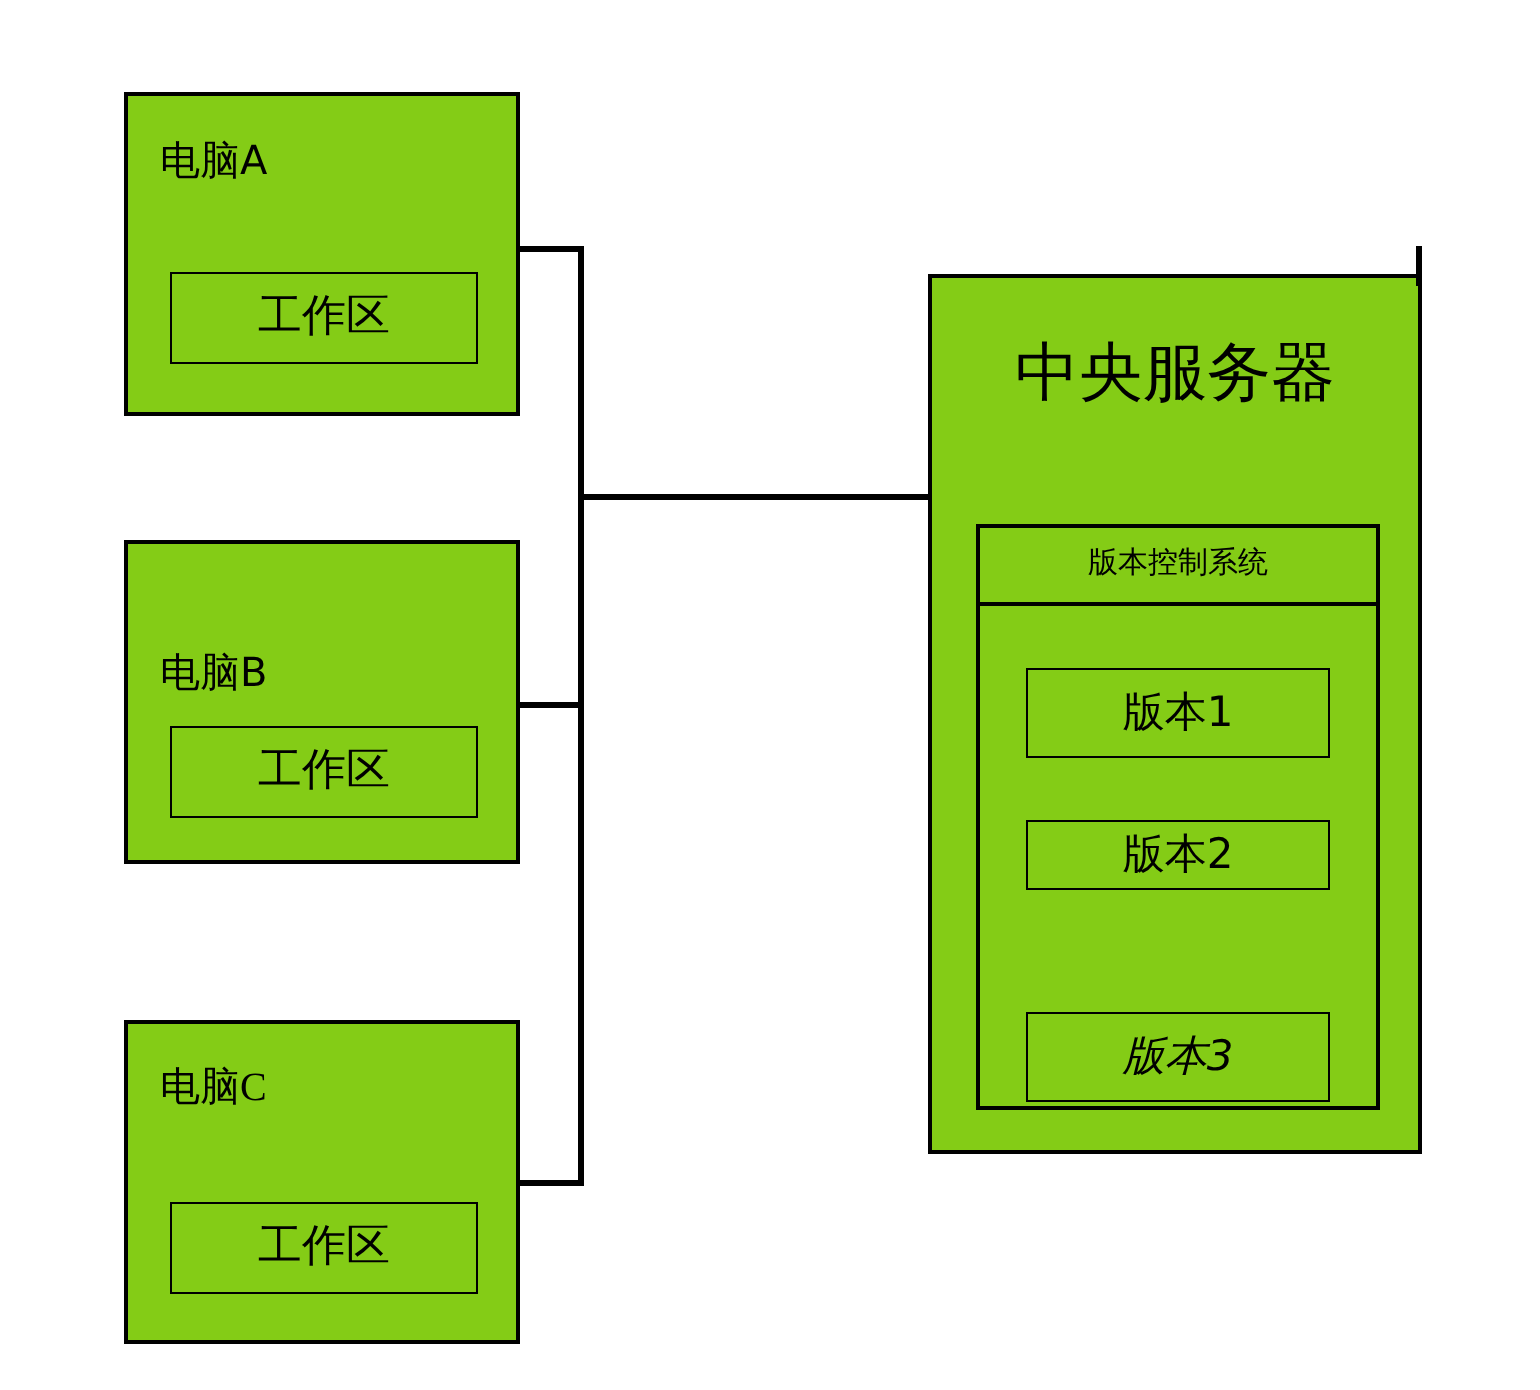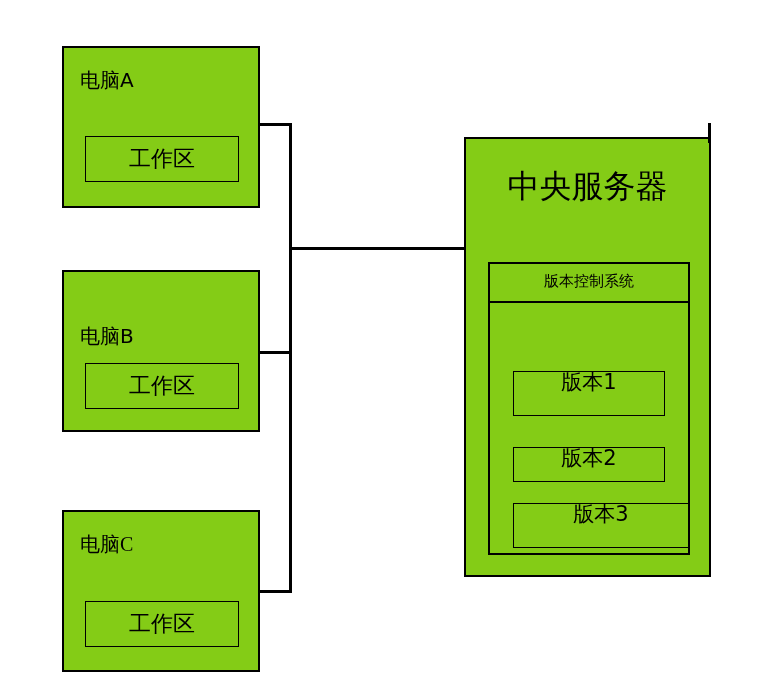--- a/index.html
+++ b/index.html
@@ -43,22 +43,22 @@
     position: absolute;
     box-sizing: border-box;
     border-bottom: 2px solid #000000;
     display: flex;
     align-items: center;
     justify-content: center;
   }
   .version-box {
     border: 1.5px solid #000000;
     display: flex;
+    align-items: center;
     justify-content: center;
-    margin-top: 37px;
   }
   
   .client-label {
     position: absolute;
     font-size: 20px;
     line-height: 1;
     color: #000000;
     white-space: nowrap;
   }
   .workspace-label {
@@ -145,17 +145,17 @@
   </div>
 
   <div class="box version-box" style="left:513px; top:334px; width:152px; height:45px;">
     <span class="version-label">版本1</span>
   </div>
 
   <div class="box version-box" style="left:513px; top:410px; width:152px; height:35px;">
     <span class="version-label">版本2</span>
   </div>
 
-  <div class="box version-box" style="left:513px; top:466px; width:176px; height:45px;">
+  <div class="box version-box" style="left:513px; top:506px; width:152px; height:45px;font-style:italic;">
     <span class="version-label">版本3</span>
   </div>
 
 </div>
 
 </body></html>

